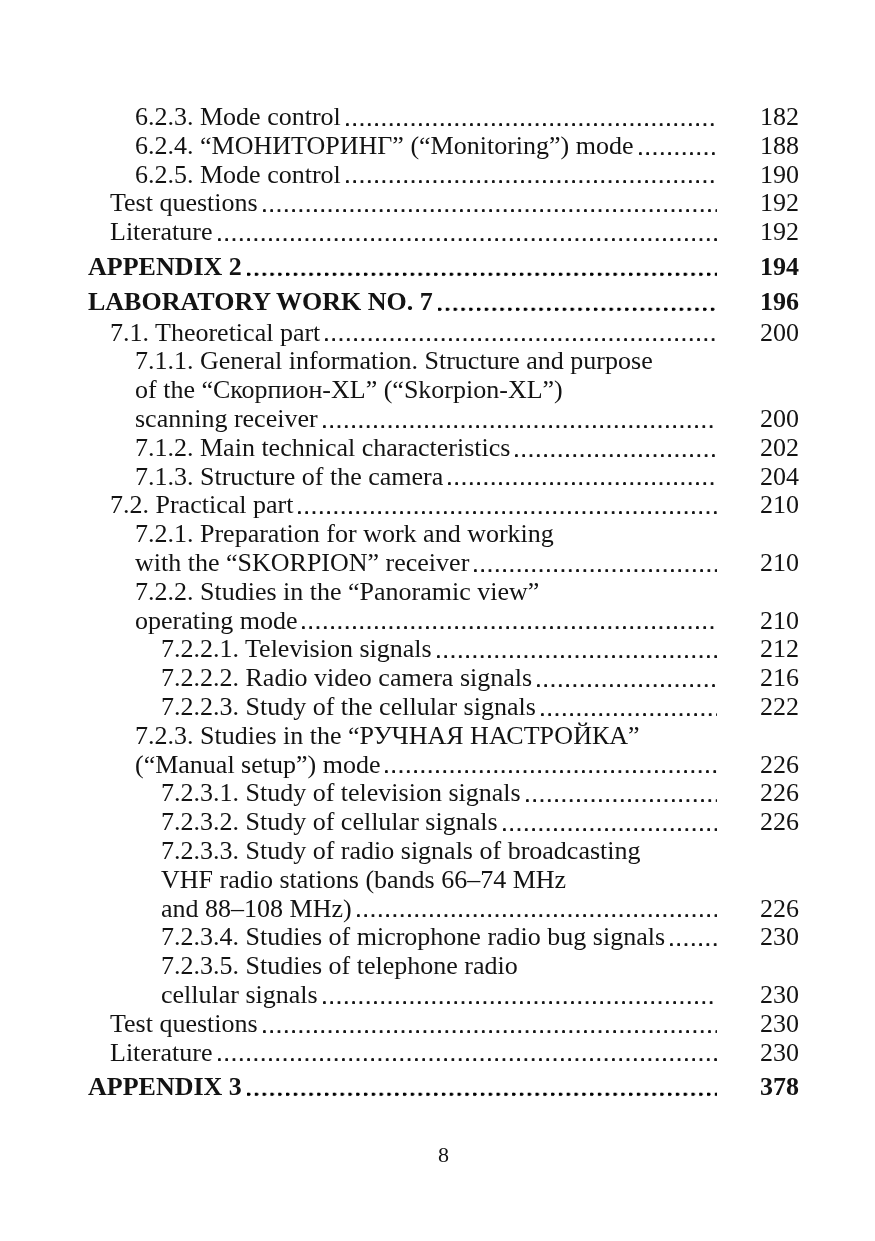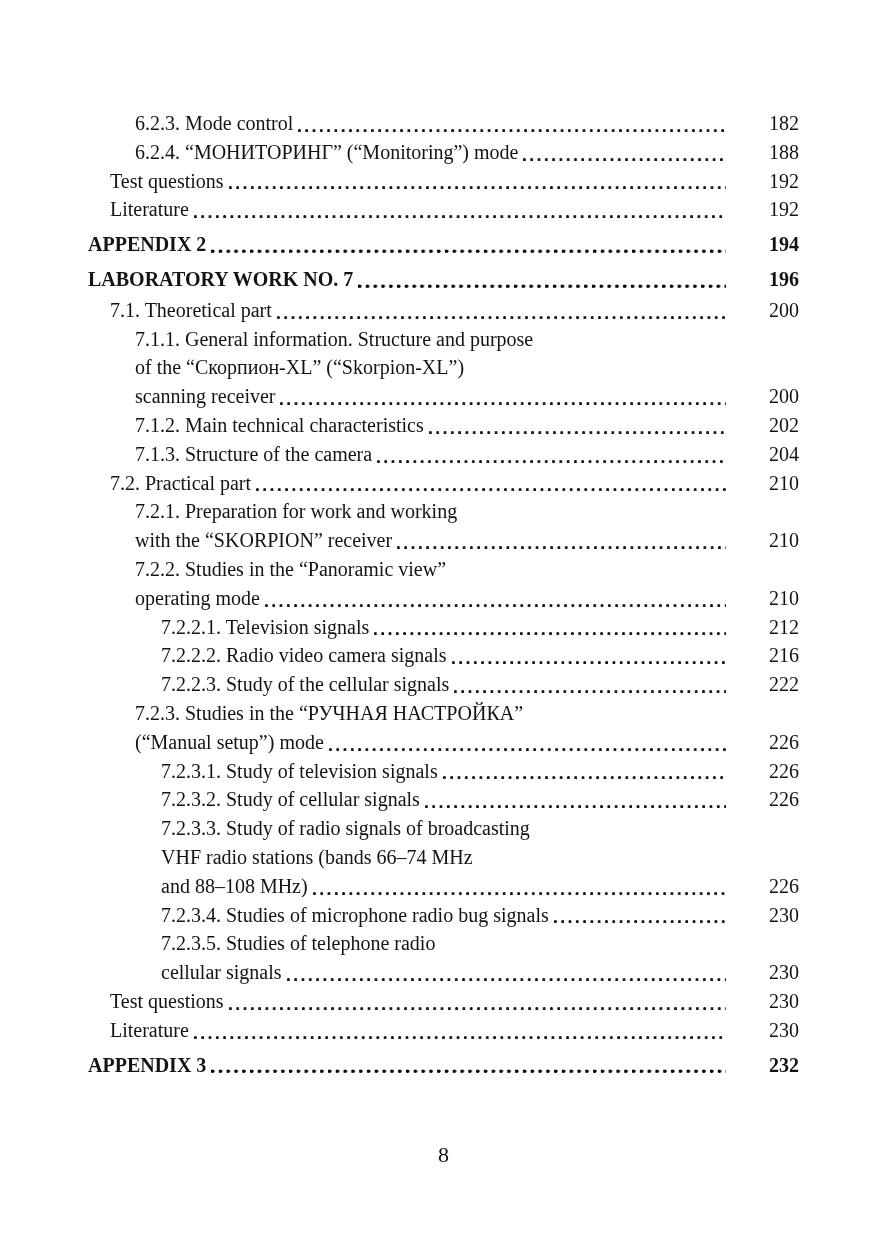--- a/index.html
+++ b/index.html
@@ -12,23 +12,23 @@
     width: 875px;
     height: 1241px;
     background: #ffffff;
     font-family: "Liberation Serif", "DejaVu Serif", serif;
     color: #131313;
     overflow: hidden;
   }
   #toc {
     position: absolute;
     left: 88px;
-    top: 109px;
+    top: 103px;
     width: 711px;
-    font-size: 20px;
+    font-size: 26px;
     line-height: 28.8px;
     display: flow-root;
   }
   .entry { margin: 0; }
   .entry.l1 { padding-left: 22px; }
   .entry.l2 { padding-left: 47px; }
   .entry.l3 { padding-left: 73px; }
   .entry.bold {
     font-weight: bold;
     margin-top: 6px;
@@ -79,20 +79,27 @@
           <span class="pagenum">182</span>
         </div>
       </div>
       <div class="entry l2">
         <div class="line">
           <span class="toc-text">6.2.4. “МОНИТОРИНГ” (“Monitoring”) mode</span>
           <span class="leader"></span>
           <span class="pagenum">188</span>
         </div>
       </div>
+      <div class="entry l2">
+        <div class="line">
+          <span class="toc-text">6.2.5. Mode control</span>
+          <span class="leader"></span>
+          <span class="pagenum">190</span>
+        </div>
+      </div>
       <div class="entry l1">
         <div class="line">
           <span class="toc-text">Test questions</span>
           <span class="leader"></span>
           <span class="pagenum">192</span>
         </div>
       </div>
       <div class="entry l1">
         <div class="line">
           <span class="toc-text">Literature</span>
@@ -261,20 +268,20 @@
         <div class="line">
           <span class="toc-text">Literature</span>
           <span class="leader"></span>
           <span class="pagenum">230</span>
         </div>
       </div>
       <div class="entry l0 bold">
         <div class="line">
           <span class="toc-text">APPENDIX 3</span>
           <span class="leader"></span>
-          <span class="pagenum">232</span>
+          <span class="pagenum">378</span>
         </div>
       </div>
     </div>
   <div id="footer">
     <span>8</span>
   </div>
 </div>
 
 </body></html>

